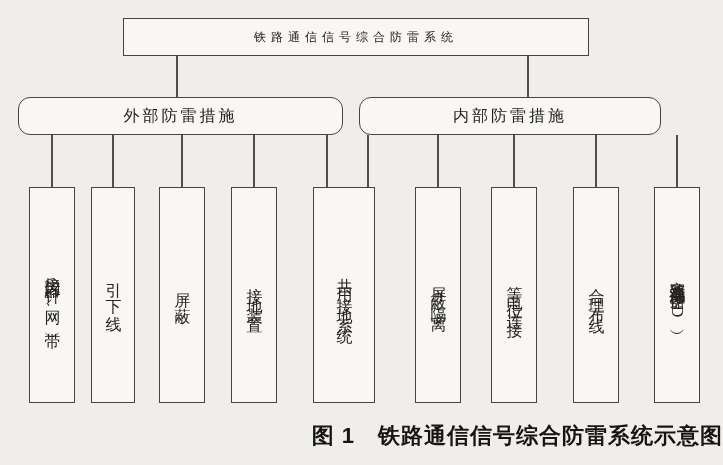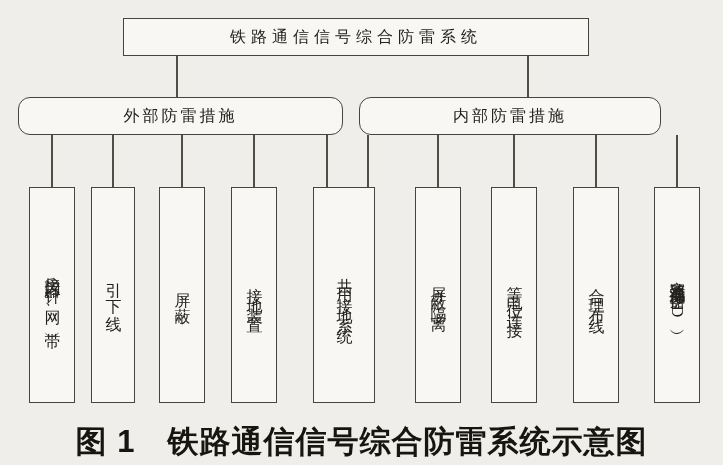--- a/index.html
+++ b/index.html
@@ -7,21 +7,21 @@
     position:relative; width:723px; height:465px;
     background:#f0eeea;
     font-family:"Liberation Serif", serif;
     color:#23221e; overflow:hidden;
   }
   .box {
     position:absolute; box-sizing:border-box;
     background:#f8f7f3; border:1.5px solid #45443e;
     display:flex; align-items:center; justify-content:center;
   }
-  .root-box  { left:123px; top:18px;  width:466px; height:38px; font-size:16px; letter-spacing:5px; }
+  .root-box  { left:123px; top:18px;  width:466px; height:38px; font-size:12px; letter-spacing:5px; }
   .branch-box{ top:97px; height:38px; font-size:16px; letter-spacing:3px;border-radius:12px; }
   .branch-external { left:18px;  width:325px; }
   .branch-internal { left:359px; width:302px; }
 
   .leaf { top:187px; height:216px; }
   .leaf .vtext { writing-mode:vertical-rl; text-orientation:mixed; font-size:16px; line-height:1.05; }
   .leaf-1 { left:29px;  width:46px; }  .leaf-1 .vtext { letter-spacing:3px;  }
   .leaf-2 { left:91px;  width:44px; }  .leaf-2 .vtext { letter-spacing:16px; }
   .leaf-3 { left:159px; width:46px; }  .leaf-3 .vtext { letter-spacing:15px; }
   .leaf-4 { left:231px; width:46px; }  .leaf-4 .vtext { letter-spacing:10px; }
@@ -30,22 +30,22 @@
   .leaf-7 { left:491px; width:46px; }  .leaf-7 .vtext { letter-spacing:9px;  }
   .leaf-8 { left:573px; width:46px; }  .leaf-8 .vtext { letter-spacing:10px; }
   .leaf-9 { left:654px; width:46px; }  .leaf-9 .vtext { letter-spacing:2px;  }
 
   .connector { position:absolute; width:2px; background:#504e47; }
   .cl1 { top:56px;  height:41px; }
   .cl2 { top:135px; height:52px; }
 
   .caption {
     position:absolute; left:0; top:421px; width:723px;
-    text-align:center; font-family:"Liberation Sans", sans-serif;
-    font-weight:bold; font-size:31px; letter-spacing:1px; color:#161510;
+    text-align:right; font-family:"Liberation Sans", sans-serif;
+    font-weight:bold; font-size:22px; letter-spacing:1px; color:#161510;
   }
 </style>
 </head>
 <body>
 
 <div class="canvas">
 
   <div class="box root-box">
     <span>铁路通信信号综合防雷系统</span>
   </div>

